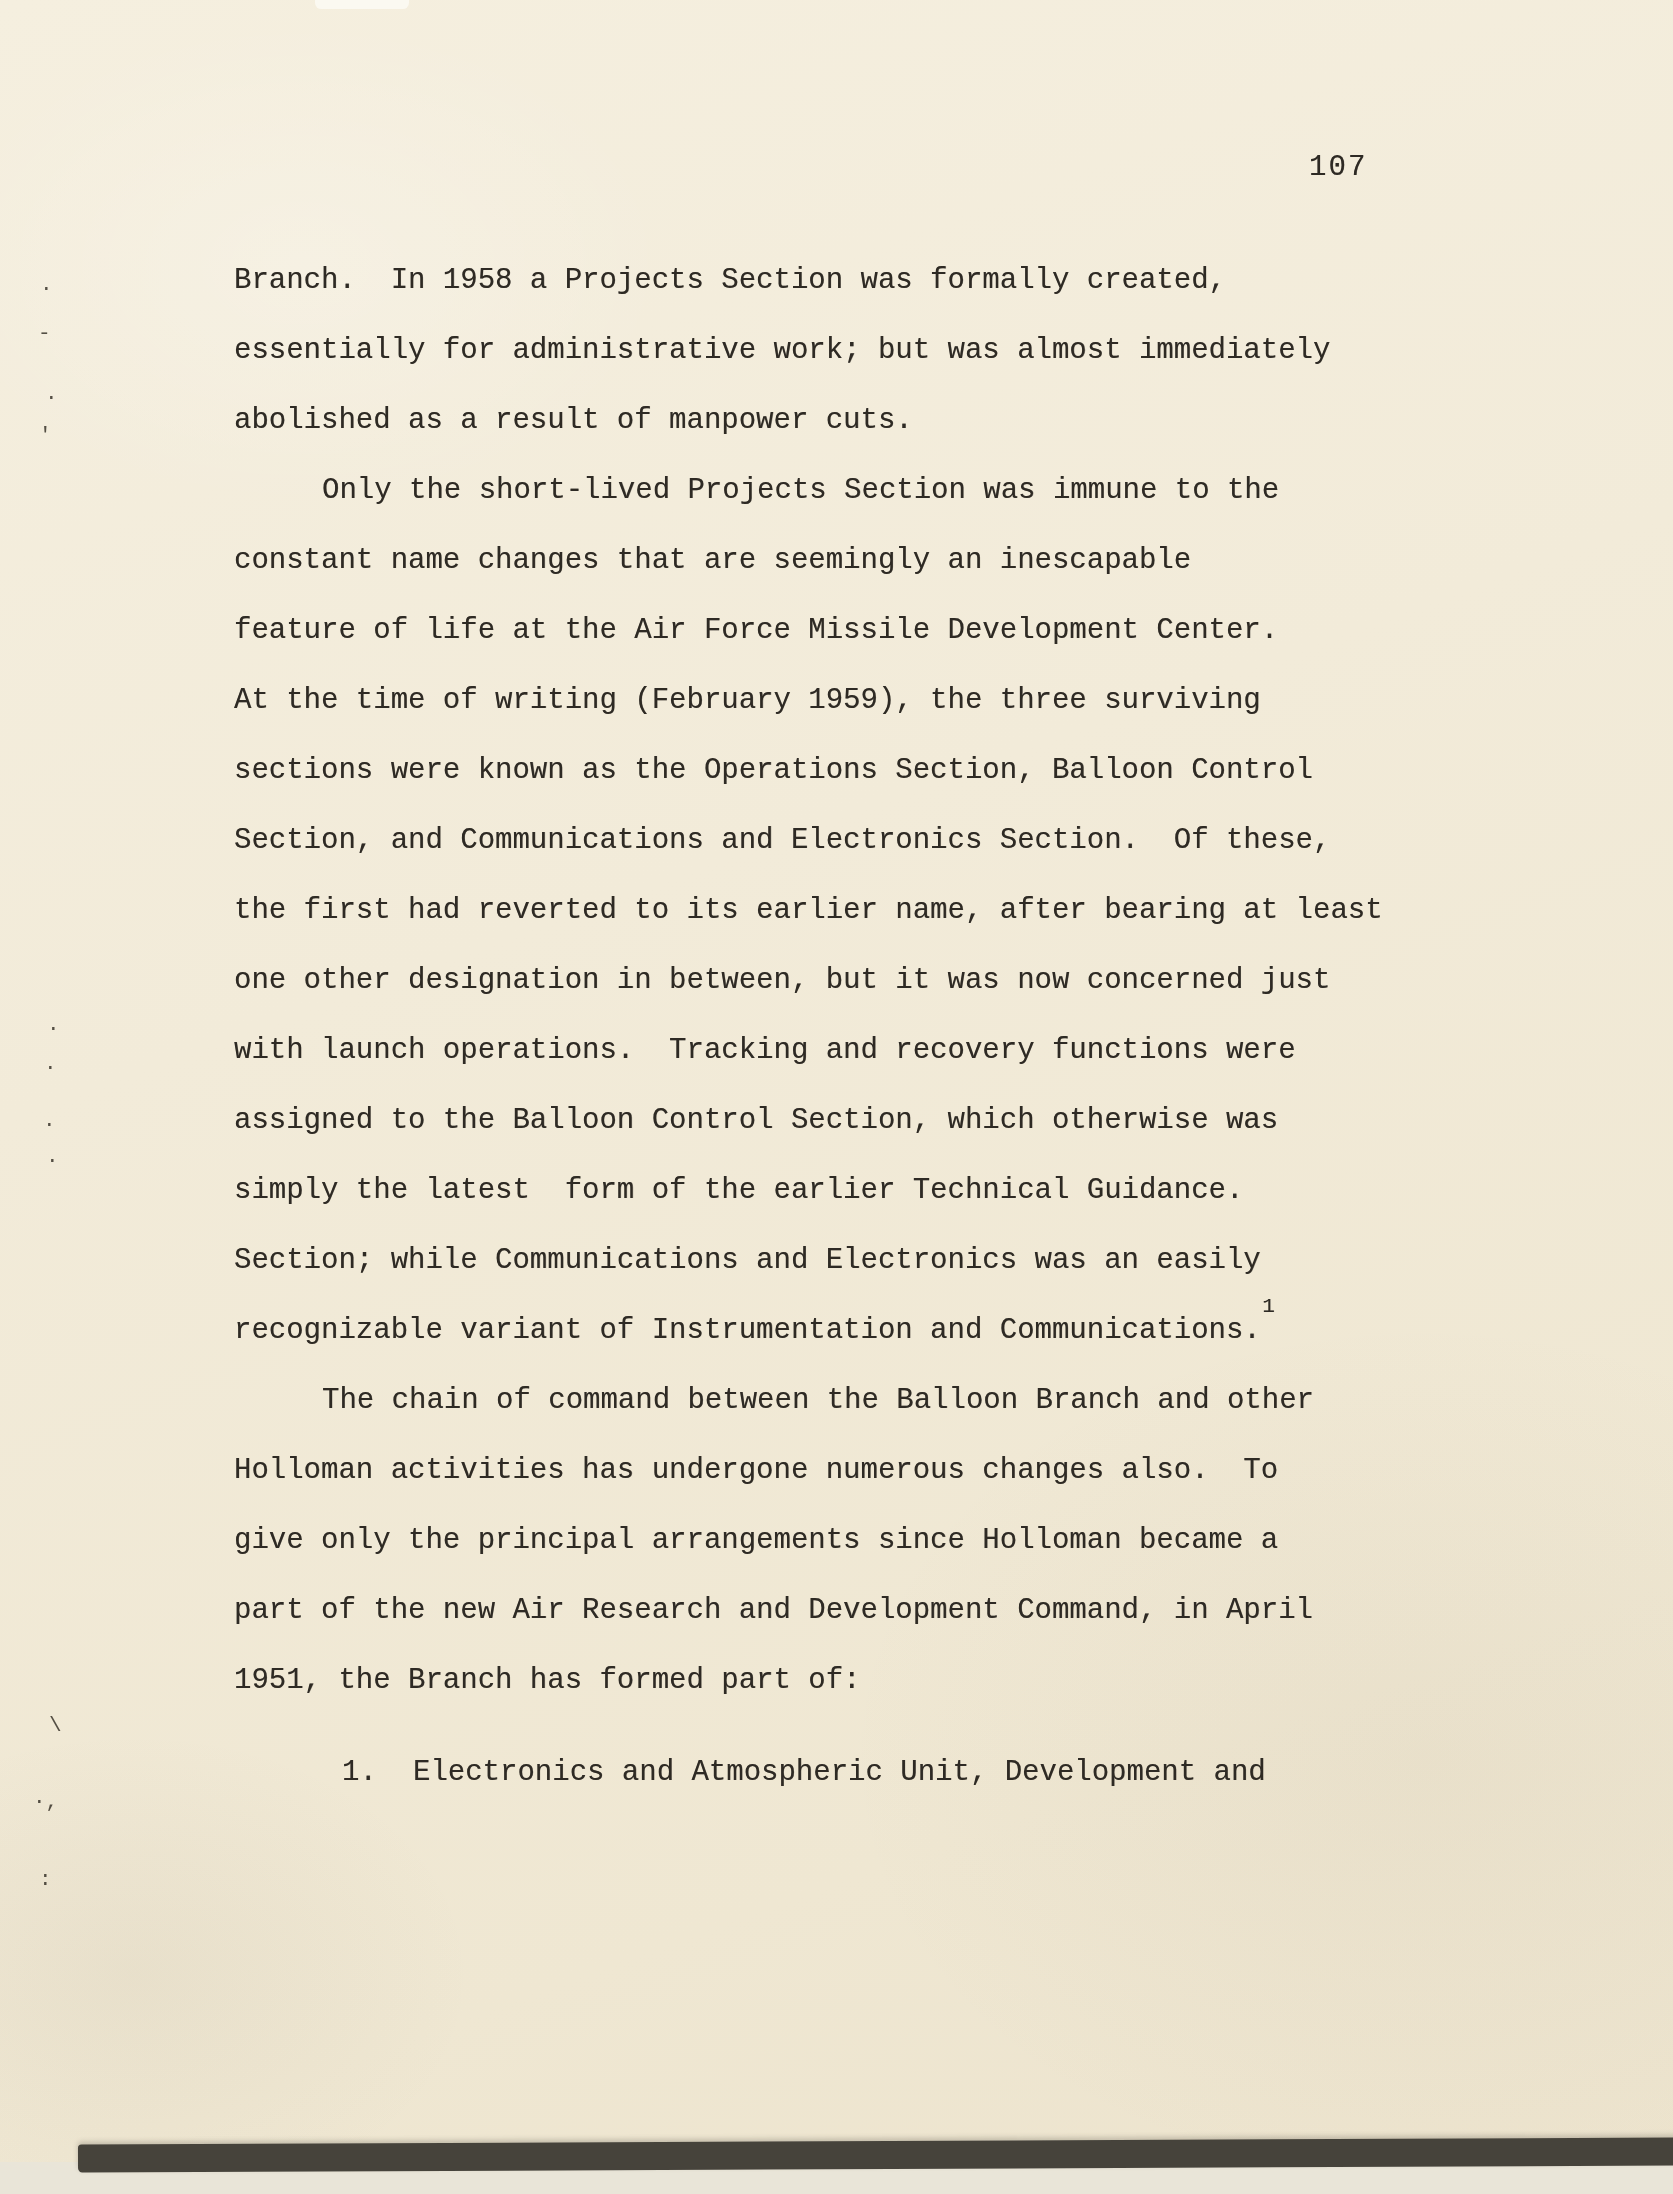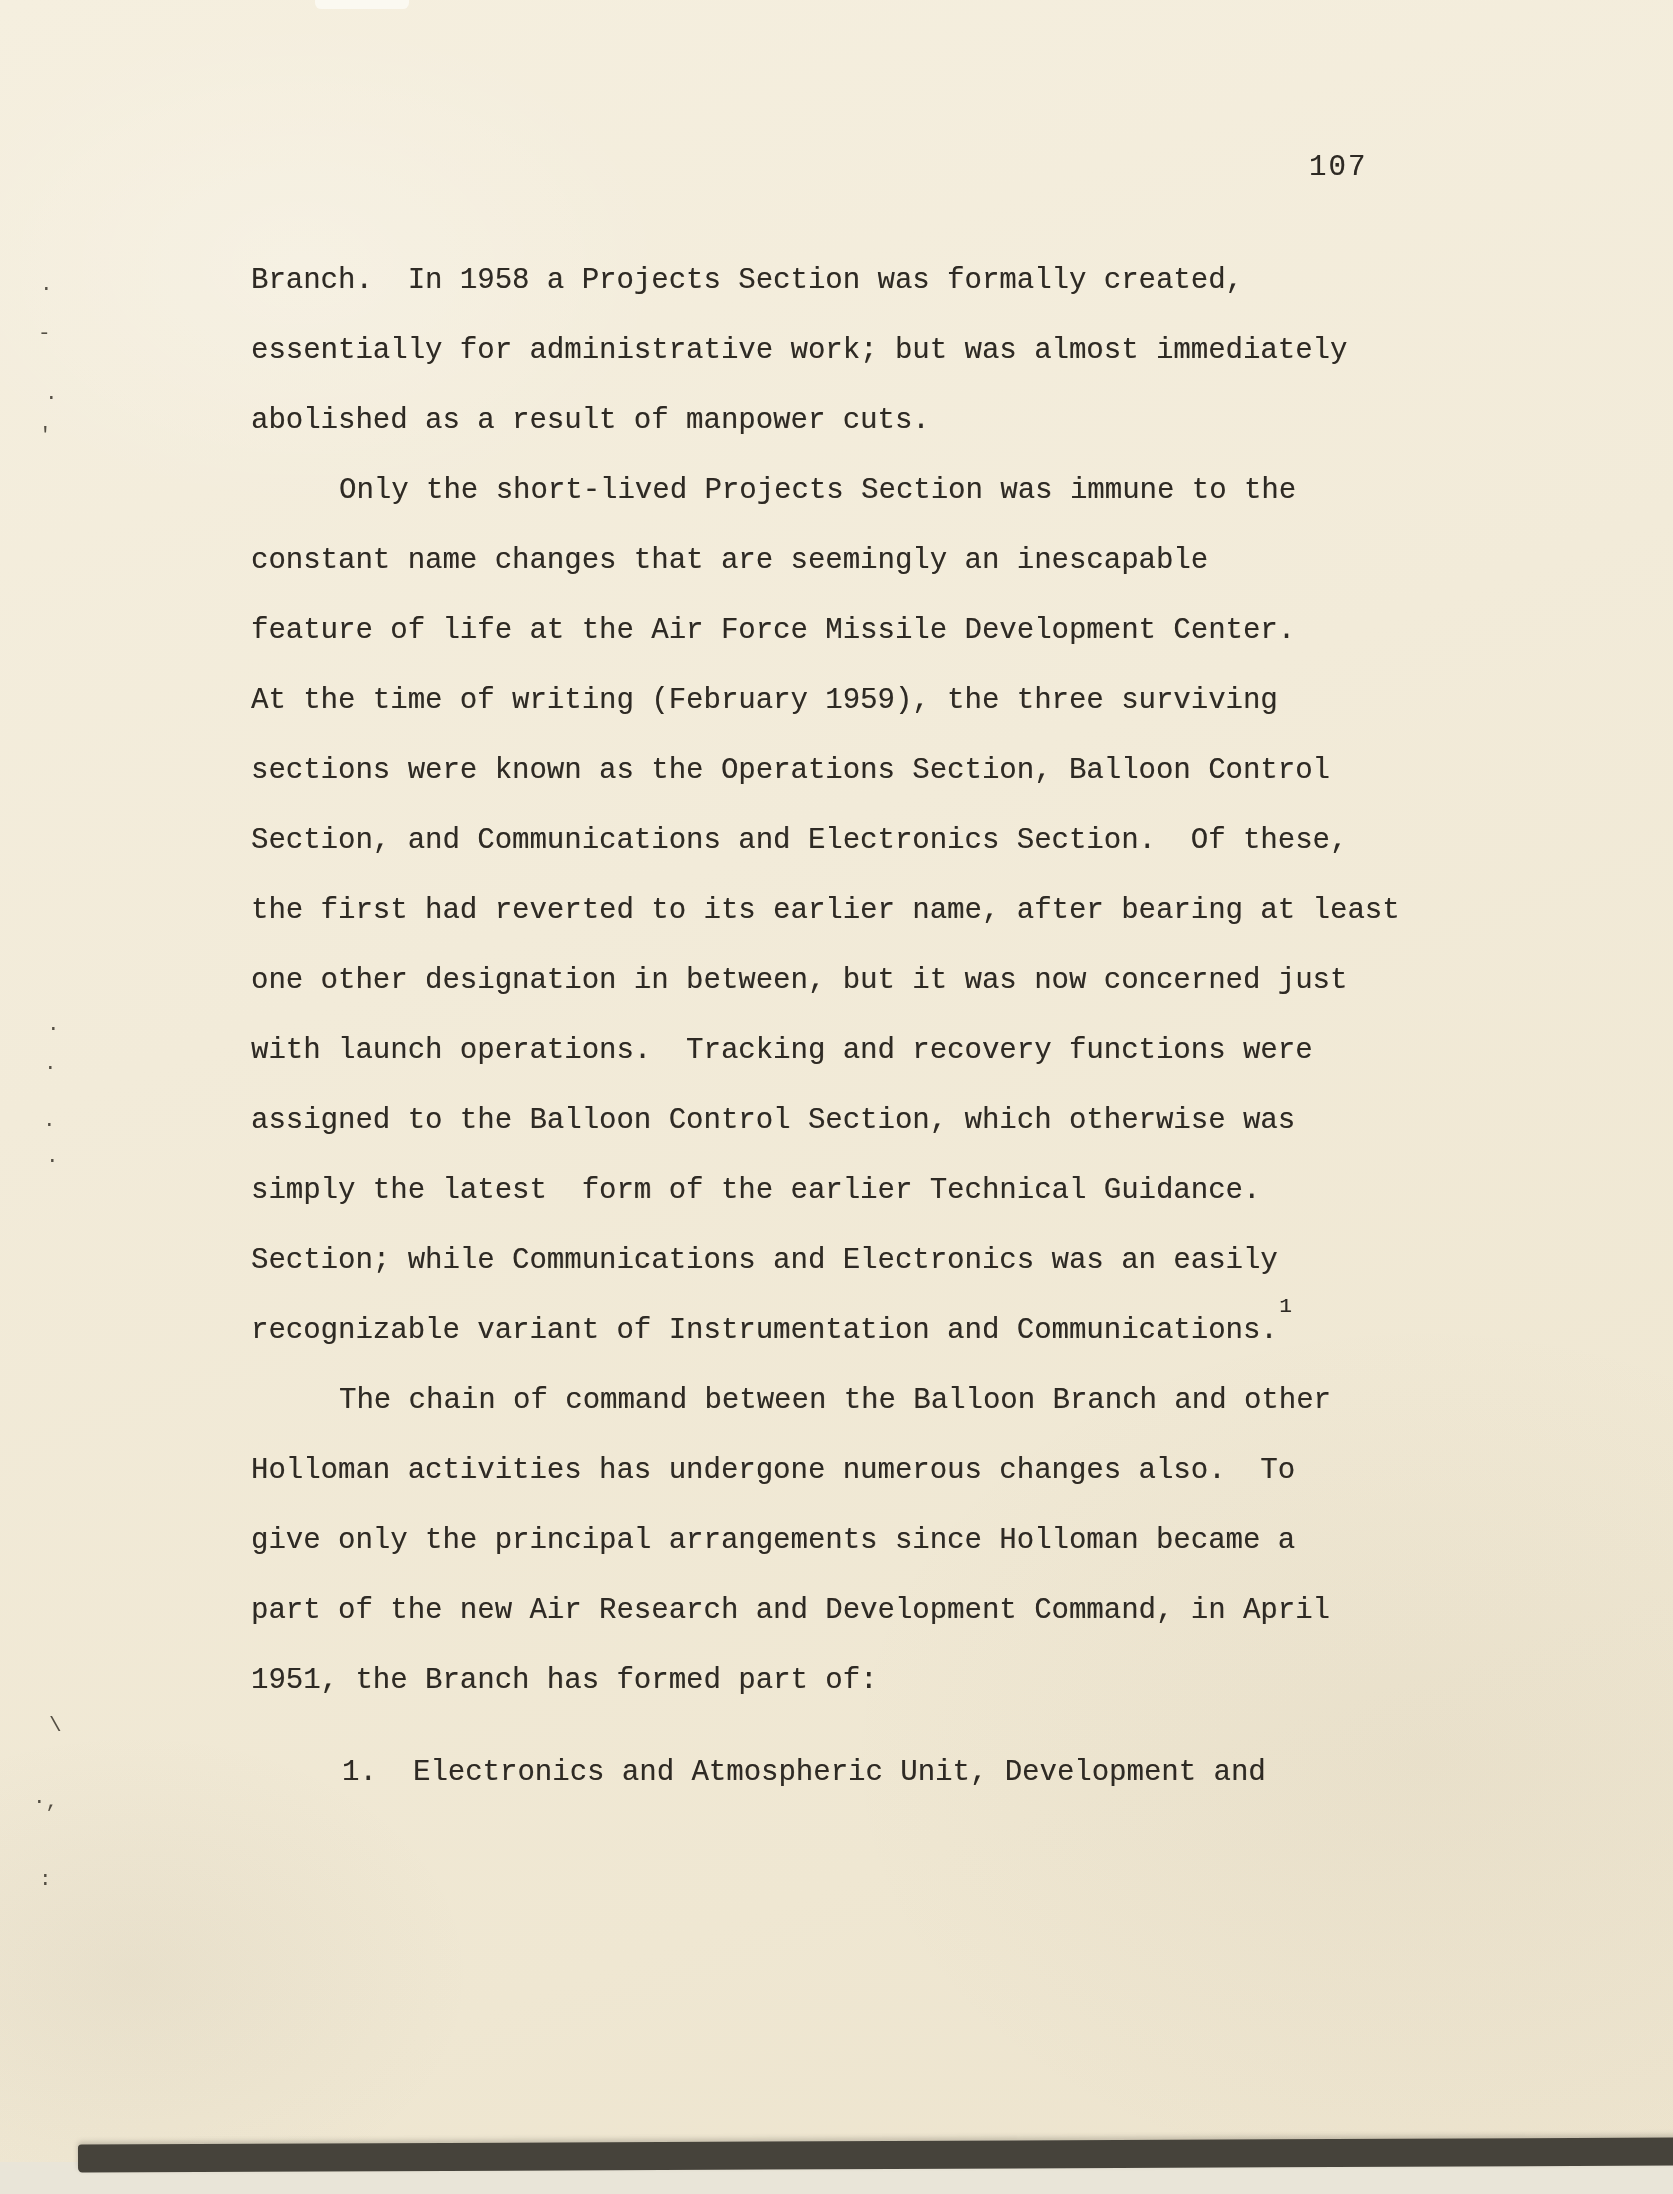--- a/index.html
+++ b/index.html
@@ -35,21 +35,21 @@
     position: absolute;
     left: 1281px;
     top: 151px;
     font-size: 29px;
     letter-spacing: 2.1px;
     text-shadow: 0.3px 0.4px 0.5px rgba(46,42,36,0.45);
     margin-left: 28px;
   }
   .body-text {
     position: absolute;
-    left: 251px;
+    left: 234px;
     top: 246px;
     font-size: 29px;
     line-height: 70px;
     white-space: pre;
     text-shadow: 0.3px 0.4px 0.5px rgba(46,42,36,0.45);
   }
   .tline.indent {
     padding-left: 88px;
   }
   .body-text sup {

